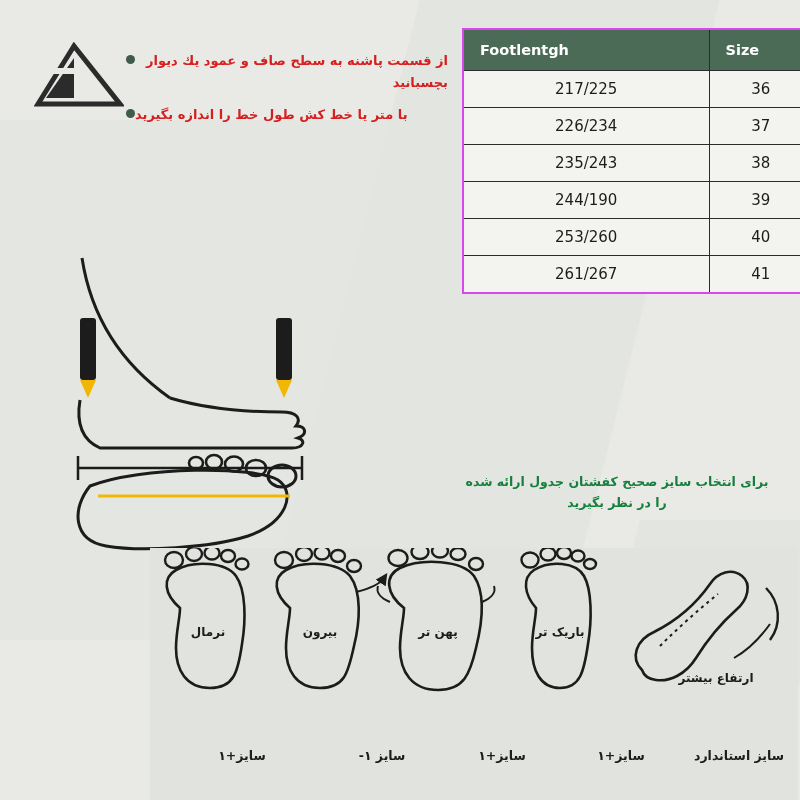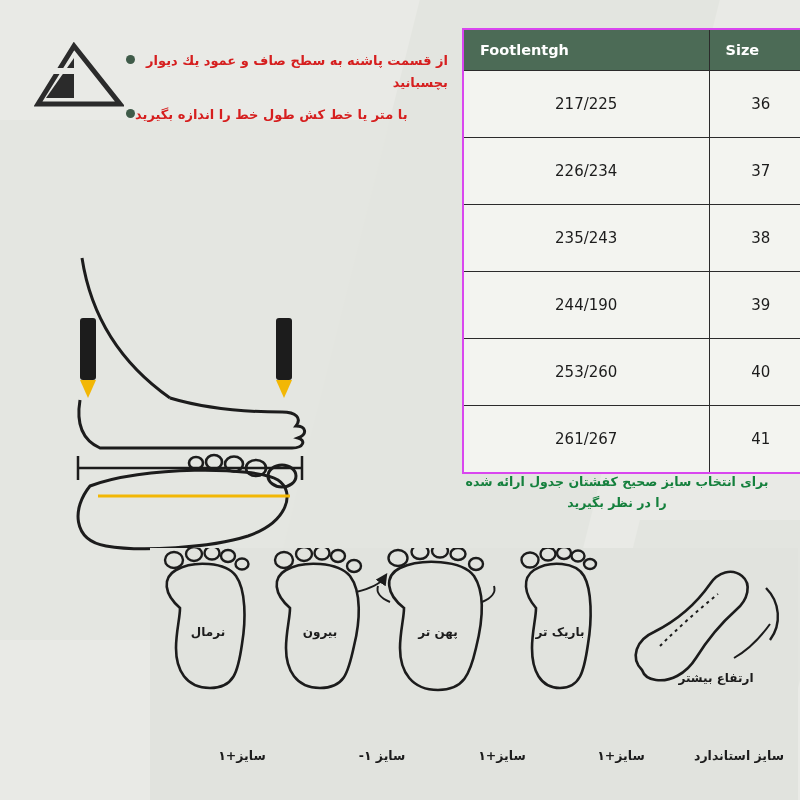--- a/index.html
+++ b/index.html
@@ -37,21 +37,21 @@
     border-collapse:collapse;
     background:#f0abfc;
     border:2px solid #d946ef;
   }
   .size-table th {
     background:#4c6b56; color:#ffffff; font-size:14.5px; font-weight:bold;
     padding:12px 16px; text-align:left; border:1px solid #2b2b2b;
   }
   .size-table th.c2 { width:104px;margin-top:32px; }
   .size-table td {
-    font-size:15px; color:#1c1c1c; padding:24px 16px;
+    font-size:15px; color:#1c1c1c; padding:9px 16px;
     border:1px solid #2b2b2b; text-align:center; background:#f3f4f0;margin-top:16px;
   }
   .size-table td.c1 { text-align:center; }
 
   .table-note {
     position:absolute; left:462px; top:472px; width:310px;
     text-align:center; direction:rtl; color:#15803d;
     font-weight:bold; font-size:12.5px; line-height:1.65;
   }
 

